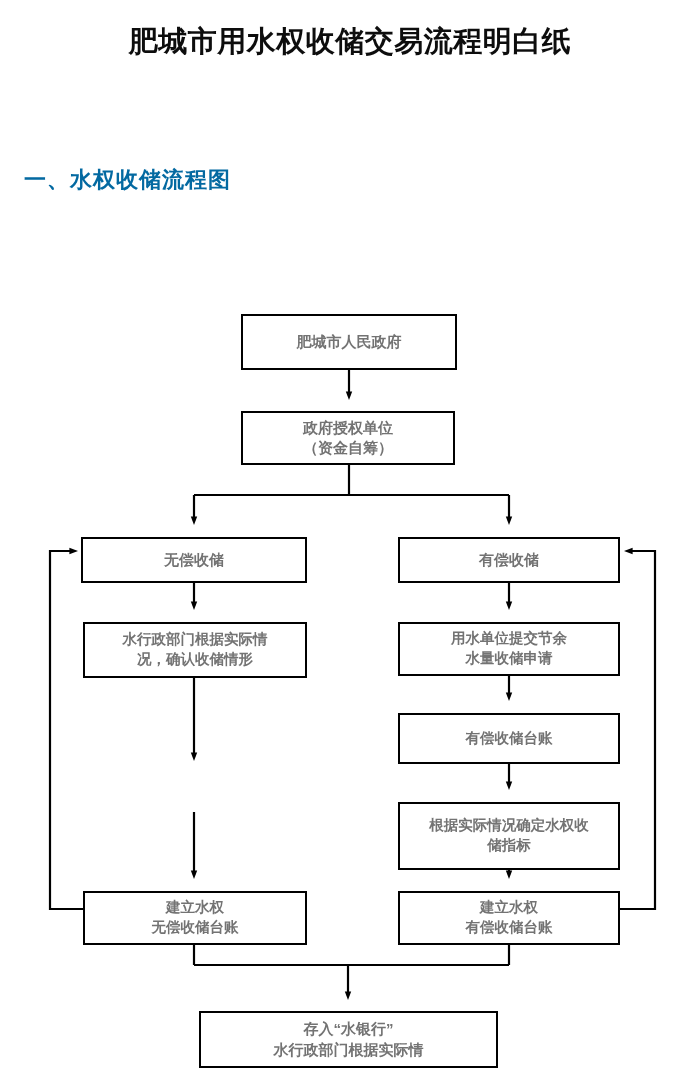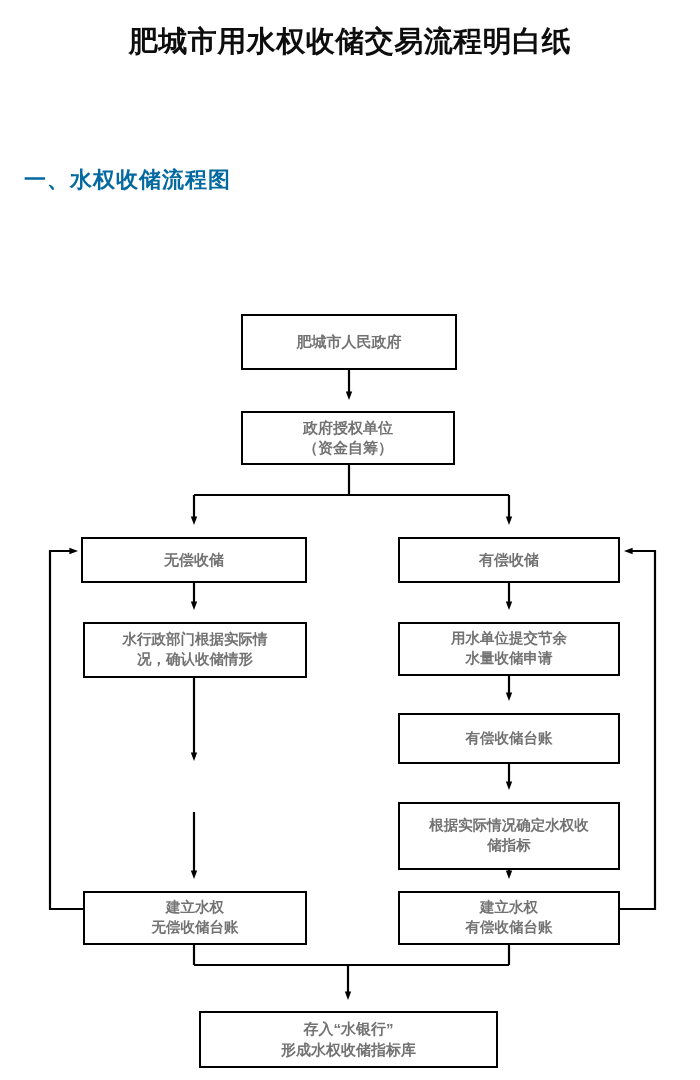--- a/index.html
+++ b/index.html
@@ -150,16 +150,16 @@
 
     <div class="node sm" style="left:398px; top:704px; width:222px; height:51px;">有偿收储台账</div>
 
     <div class="node sm" style="left:398px; top:793px; width:222px; height:68px;">根据实际情况确定水权收
 储指标</div>
 
     <div class="node sm" style="left:398px; top:882px; width:222px; height:54px;">建立水权
 有偿收储台账</div>
 
     <div class="node" style="left:199px; top:1002px; width:299px; height:57px;">存入“水银行”
-形成水权收储指标库</div>
+水行政部门根据实际情</div>
 
   </div>
 </div>
 
 </body></html>

